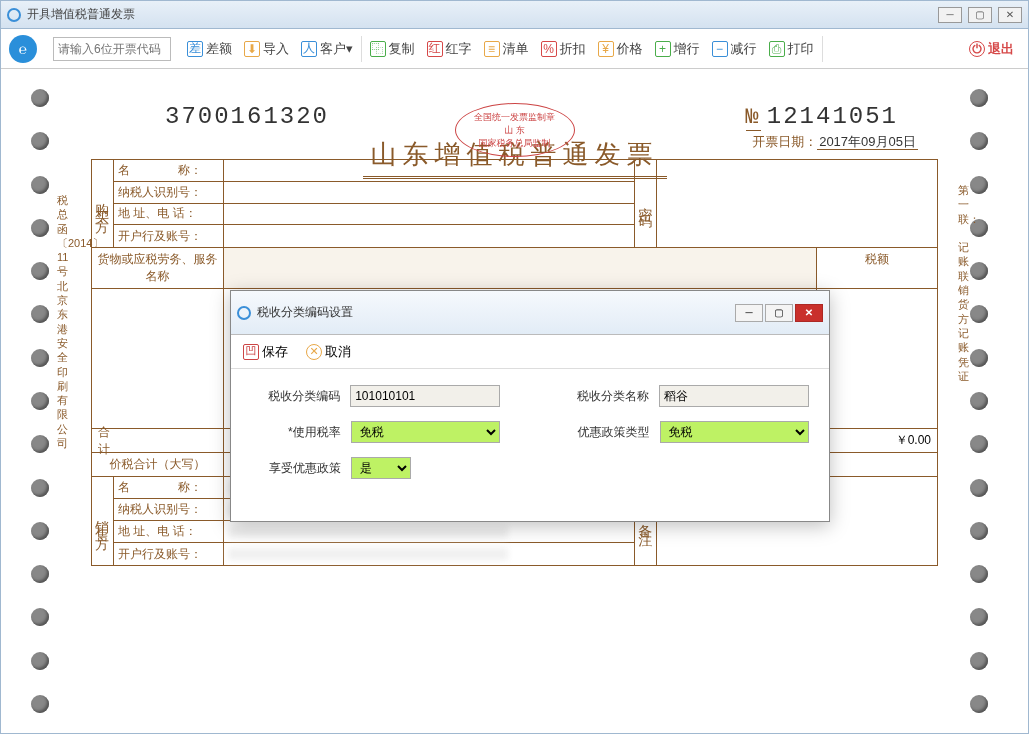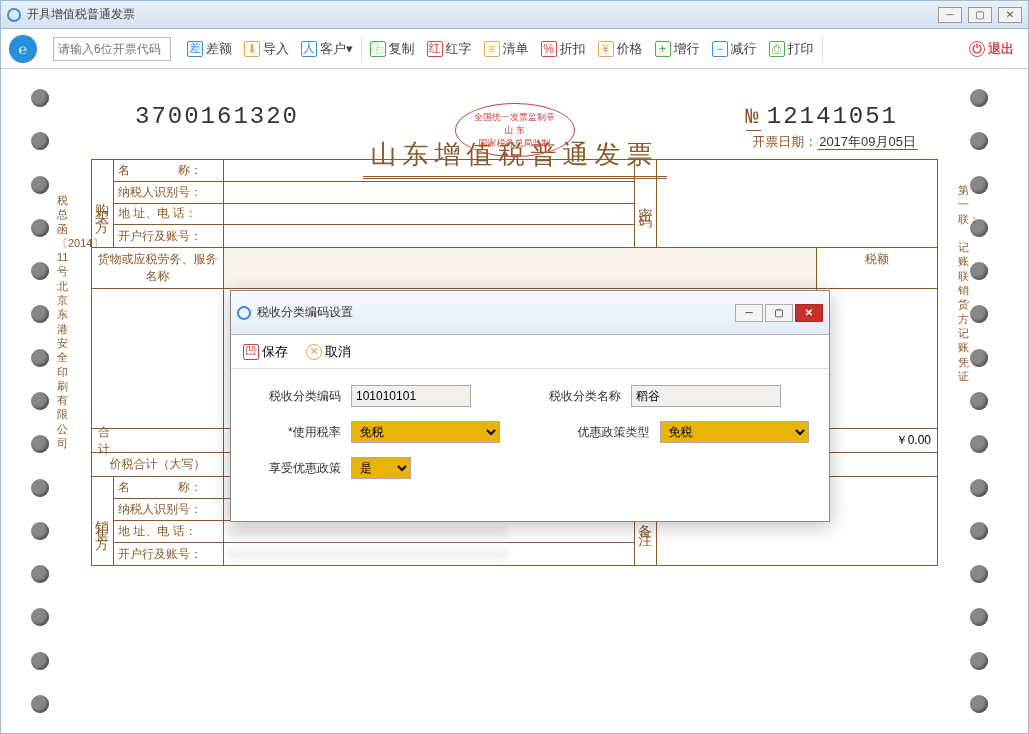--- a/index.html
+++ b/index.html
@@ -25,21 +25,21 @@
 .tb-exit .ic{border-color:#d64848;color:#d64848;border-radius:50%;}
 
 
 .canvas { background:#fff; padding: 14px 30px; height: calc(100% - 68px); position:relative; }
 .perfbar { position:absolute; top:14px; bottom:14px; width:28px; display:flex; flex-direction:column; justify-content:space-between; padding: 6px 0;}
 .perfbar.left{left:30px}.perfbar.right{right:30px}
 .perf { width:18px; height:18px; border-radius:50%; background:#888; box-shadow: inset -2px -2px 3px #555; }
 
 .invoice { margin: 0 60px; border: none; position:relative; }
 .inv-header { text-align:center; position:relative; height:76px; padding-top:6px;}
-.inv-code-left { position:absolute; left:44px; top:20px; font-family: "Courier New", monospace; font-size:24px; letter-spacing:2px; color:#333;}
+.inv-code-left { position:absolute; left:74px; top:20px; font-family: "Courier New", monospace; font-size:24px; letter-spacing:2px; color:#333;}
 .inv-title { font-family: STKaiti, KaiTi, serif; font-size:26px; color:#8a5a2a; letter-spacing:6px; display:inline-block; border-bottom:3px double #8a5a2a; padding: 0 8px 4px; margin-top: 48px;}
 .oval-stamp { width:120px; height:54px; border:1px solid #c44; border-radius:50%; position:absolute; left:50%; top:20px; transform:translateX(-50%); display:flex; align-items:center; justify-content:center; font-size:9px; color:#c44;}
 .inv-code-right { position:absolute; right:40px; top:20px; font-family:"Courier New",monospace; font-size:24px; letter-spacing:2px; color:#333;}
 .inv-no-sym { font-size:22px; color:#8a5a2a; margin-right:6px; border-bottom:1px solid #8a5a2a;}
 .inv-date { position:absolute; right:20px; top:50px; font-size:13px; color:#8a5a2a;}
 .inv-date .val{color:#333;border-bottom:1px solid #8a5a2a; padding:0 2px;}
 
 .side-text-left { position:absolute; left:-34px; top:110px; width:14px; font-size:11px; color:#8a5a2a; line-height:1.3; }
 .side-text-right { position:absolute; right:-34px; top:100px; width:14px; font-size:11px; color:#8a5a2a; line-height:1.3;}
 
@@ -81,21 +81,21 @@
 .m-win-btn{width:28px;height:18px;border:1px solid #aaa;background:#f4f4f4;display:flex;align-items:center;justify-content:center;font-size:10px;cursor:pointer;}
 .m-win-btn.close{background:#c9302c;border-color:#ac2925;color:#fff;font-weight:bold;}
 .m-toolbar{height:34px;border-bottom:1px solid #ddd;display:flex;align-items:center;padding:0 8px;gap:10px;}
 .m-tb-btn{display:flex;align-items:center;font-size:13px;cursor:pointer;padding:2px 4px;}
 .m-tb-btn .mic{width:16px;height:16px;border:1px solid;border-radius:2px;margin-right:3px;display:inline-flex;align-items:center;justify-content:center;font-size:11px;}
 .m-body{padding:16px 20px 28px;}
 .m-form-row{display:flex;align-items:center;margin-bottom:14px;gap:10px;}
 .m-form-row .mlbl{width:90px;text-align:right;font-size:12px;color:#333;}
 .m-form-row .minput{height:22px;border:1px solid #aaa;padding:0 4px;font-size:12px;background:#f2f0ea;}
 .m-form-row .minput.ro{background:#f2f0ea;}
-.m-form-row select.minput{background:#eab308;width:150px;}
+.m-form-row select.minput{background:#bef264;width:150px;}
 .m-form-row .mgap{width:40px;}
 </style>
 </head>
 <body>
 
 <div class="window">
   <div class="titlebar">
     <span class="app-icon"></span>
     <span class="title-text">开具增值税普通发票</span>
     <div class="win-controls">
@@ -319,21 +319,21 @@
         <span>保存</span>
       </div>
     <div class="m-tb-btn">
         <span class="mic" style="border-color:#e8a848;color:#e8a848;border-radius:50%">✕</span>
         <span>取消</span>
       </div>
   </div>
   <div class="m-body">
     <div class="m-form-row">
       <div class="mlbl">税收分类编码</div>
-      <input class="minput ro" style="width: 120px;" readonly="" value="101010101">
+      <input class="minput ro" style="width: 150px;" readonly="" value="101010101">
       <div class="mgap"></div>
       <div class="mlbl">税收分类名称</div>
       <input class="minput ro" style="width: 150px;" readonly="" value="稻谷">
     </div>
     <div class="m-form-row">
       <div class="mlbl">*使用税率</div>
       <select class="minput"><option>免税</option></select>
       <div class="mgap"></div>
       <div class="mlbl">优惠政策类型</div>
       <select class="minput"><option>免税</option></select>

